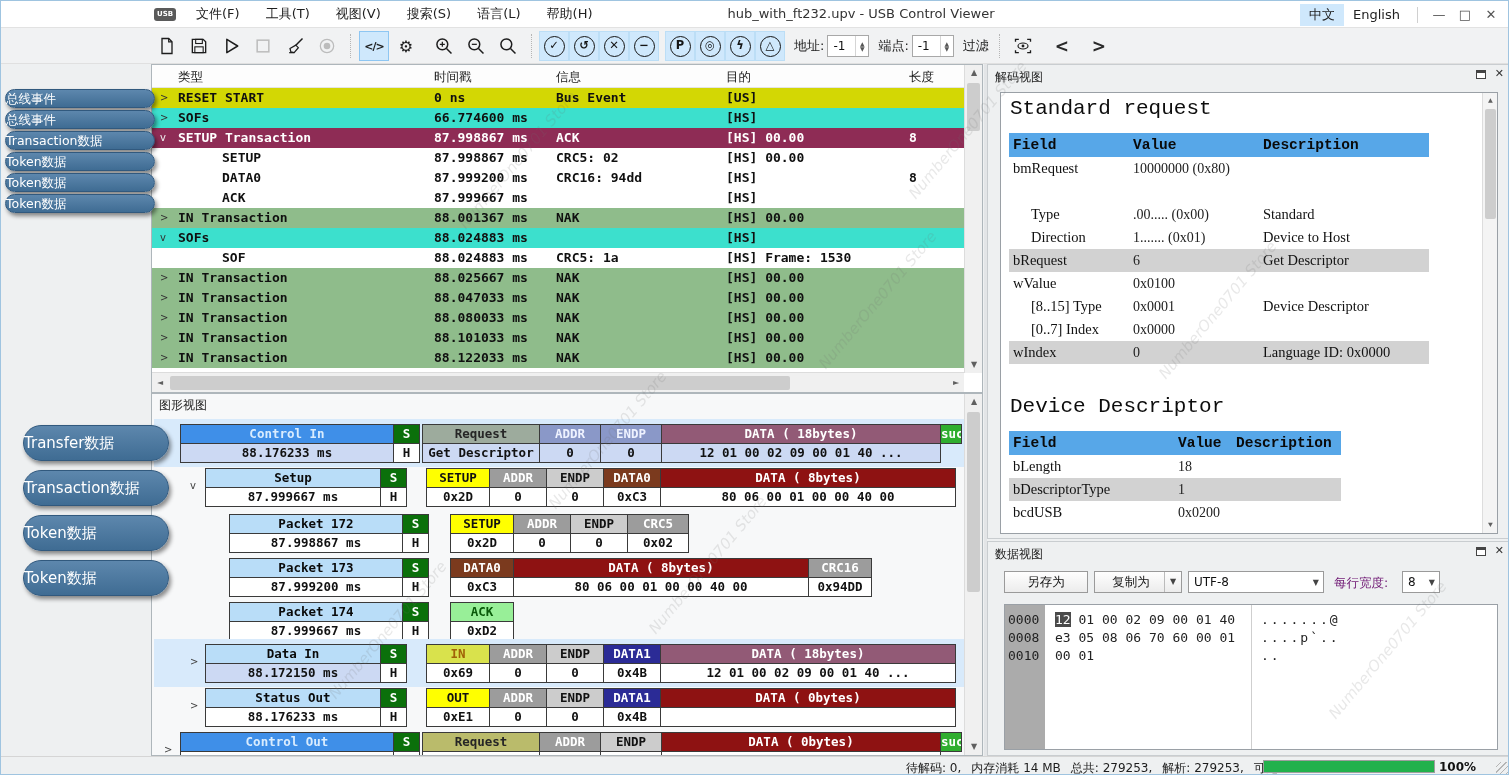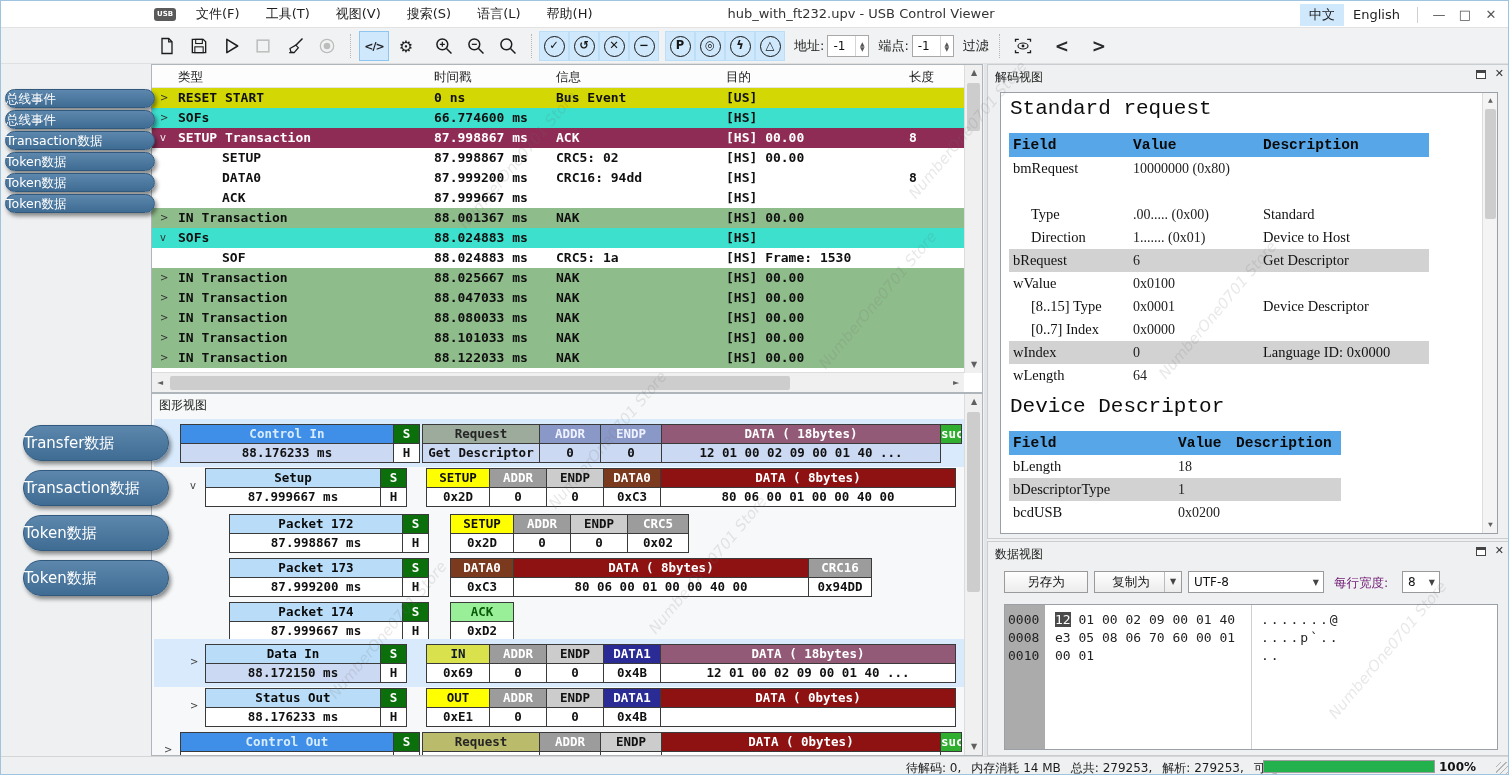--- a/index.html
+++ b/index.html
@@ -65,21 +65,21 @@
   .ghalo { position:absolute; left:2px; width:810px; height:48px; background:#d8eafb; }
   .gcaret { position:absolute; font-size:10px; color:#444; }
   .gcell { position:absolute; height:20px; line-height:18px; text-align:center; font-family:"DejaVu Sans Mono",monospace; font-size:12.5px; font-weight:bold; border:1px solid #3a3a3a; white-space:pre; overflow:hidden; }
   .c-name-blue  { background:#3f8fe8; color:#d9ecfe; }
   .c-name-light { background:#b9ddf8; color:#0a0a0a; }
   .c-s    { background:#0b700b; color:#fff; }
   .c-h    { background:#fff; color:#111; }
   .c-val  { background:#fff; color:#111; }
   .c-val-blue { background:#ccd9f3; color:#111; }
   .c-tok-yellow { background:#ffff00; color:#111; }
-  .c-tok-olive  { background:#d9e24c; color:#0f172a; }
+  .c-tok-olive  { background:#d9e24c; color:#a16207; }
   .c-addr-dark  { background:#9c9c9c; color:#fff; }
   .c-addr-light { background:#cccccc; color:#111; }
   .c-addr-blue  { background:#8a98c8; color:#eef2ff; }
   .c-req-gray   { background:#9dab9d; color:#262626; }
   .c-req-olive  { background:#babb6b; color:#262626; }
   .c-data-red    { background:#8e1212; color:#fff; }
   .c-data-maroon { background:#925a76; color:#fff; }
   .c-data0 { background:#7b3a1e; color:#fff; }
   .c-data1 { background:#2b2b96; color:#fff; }
   .c-crc   { background:#9c9c9c; color:#fff; }
@@ -581,24 +581,20 @@
           <span class="ddesc" style="left: 254px;">Device Descriptor</span>
         </div>
         <div class="drow" style="left: 8px; top: 225px; width: 420px;">
           <span class="dfield" style="left: 22px;">[0..7] Index</span>
           <span class="dvalue" style="left: 124px;">0x0000</span>
         </div>
         <div class="drow shade" style="left: 8px; top: 248px; width: 420px;">
           <span class="dfield" style="left: 4px;">wIndex</span>
           <span class="dvalue" style="left: 124px;">0</span>
           <span class="ddesc" style="left: 254px;">Language ID: 0x0000</span>
-        </div>
-        <div class="drow" style="left: 8px; top: 271px; width: 420px;">
-          <span class="dfield" style="left: 4px;">wLength</span>
-          <span class="dvalue" style="left: 124px;">64</span>
         </div>
         <div class="dheading" style="top: 302px;">Device Descriptor</div>
         <div class="dhdr" style="left: 8px; top: 338px; width: 332px;">
           <span class="dhcell" style="left: 4px;">Field</span>
           <span class="dhcell" style="left: 169px;">Value</span>
           <span class="dhcell" style="left: 227px;">Description</span>
         </div>
         <div class="drow" style="left: 8px; top: 362px; width: 332px;">
           <span class="dfield" style="left: 4px;">bLength</span>
           <span class="dvalue" style="left: 169px;">18</span>

